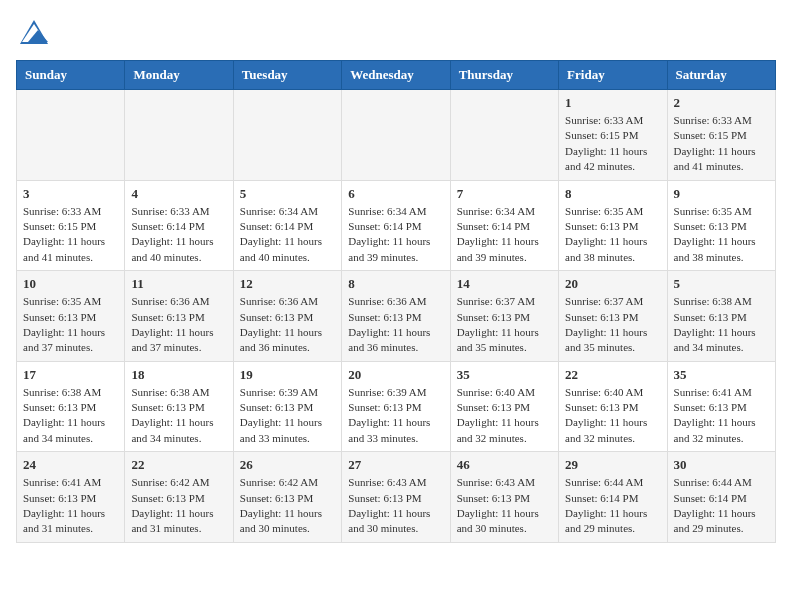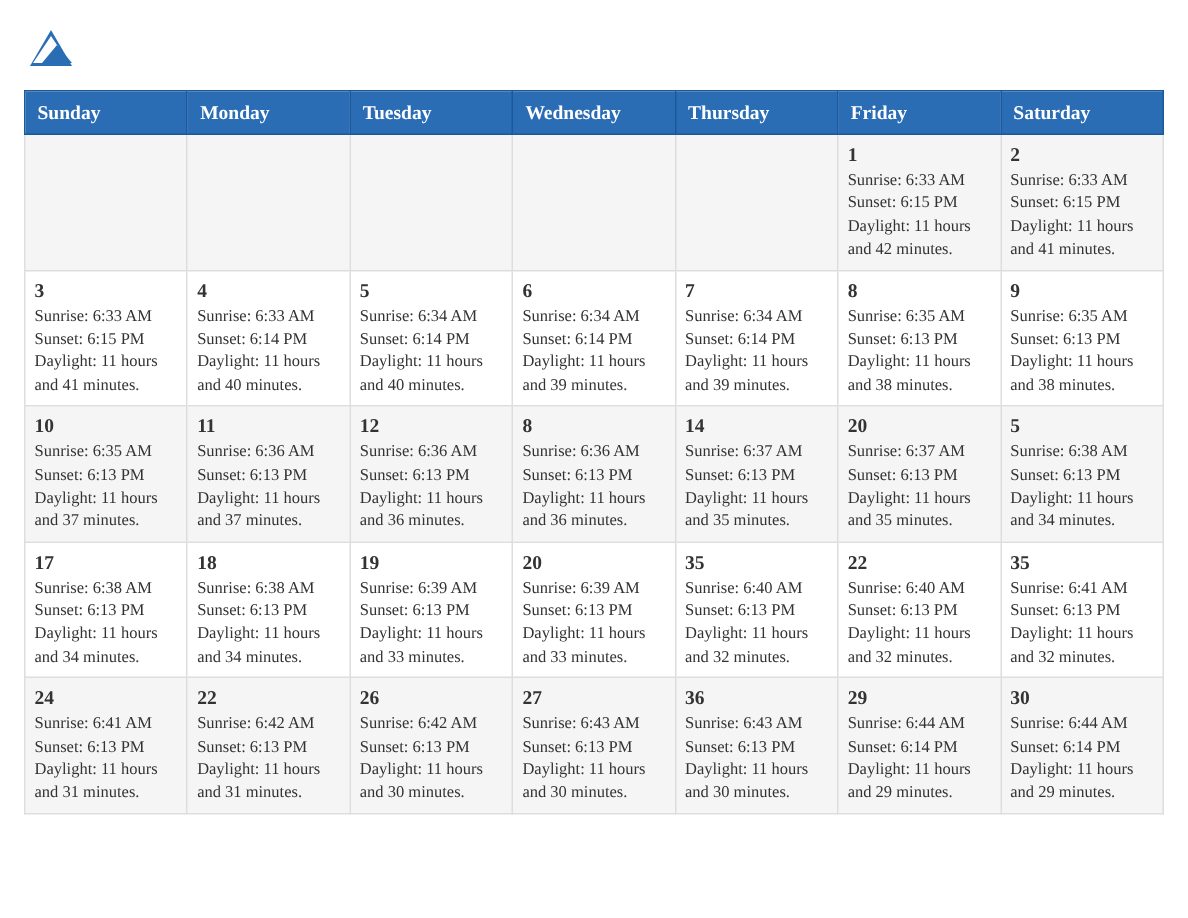--- a/index.html
+++ b/index.html
@@ -302,21 +302,21 @@
 Sunset: 6:13 PM
 Daylight: 11 hours and 30 minutes.</div>
         </td>
         <td>
           <span class="day-num">27</span>
           <div class="day-info" style="white-space: pre-line;">Sunrise: 6:43 AM
 Sunset: 6:13 PM
 Daylight: 11 hours and 30 minutes.</div>
         </td>
         <td>
-          <span class="day-num">36</span>
+          <span class="day-num">46</span>
           <div class="day-info" style="white-space: pre-line;">Sunrise: 6:43 AM
 Sunset: 6:13 PM
 Daylight: 11 hours and 30 minutes.</div>
         </td>
         <td>
           <span class="day-num">29</span>
           <div class="day-info" style="white-space: pre-line;">Sunrise: 6:44 AM
 Sunset: 6:14 PM
 Daylight: 11 hours and 29 minutes.</div>
         </td>

